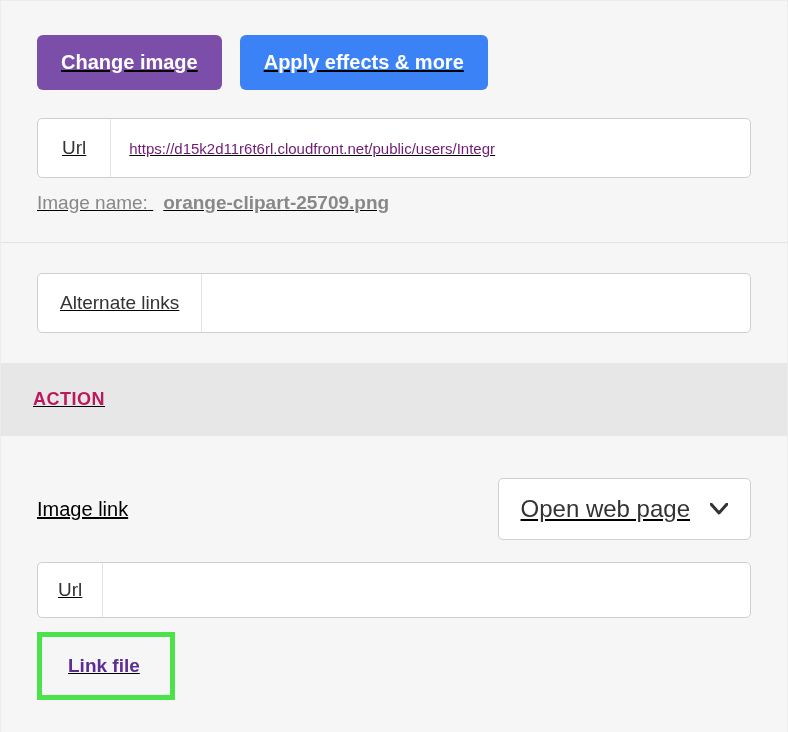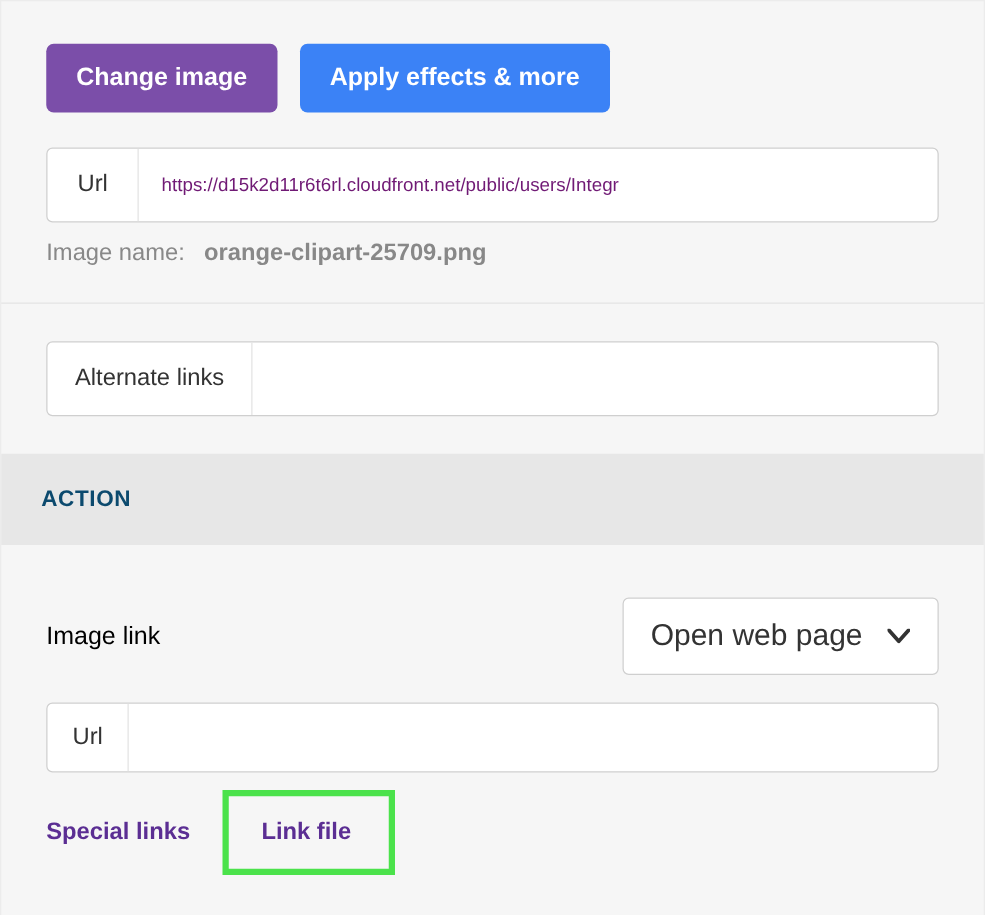--- a/index.html
+++ b/index.html
@@ -10,20 +10,21 @@
       height: 732px;
       overflow: hidden;
     }
     .panel {
       background: #f6f6f6;
       width: 100%;
       height: 100%;
       border-left: 1px solid #ececec;
       border-right: 1px solid #ececec;
       border-top: 1px solid #ececec;
+      text-decoration: underline;
     }
     .section-top {
       padding: 34px 36px 28px 36px;
     }
     .btn-row {
       display: flex;
       gap: 18px;
       margin-bottom: 28px;
     }
     .btn {
@@ -97,21 +98,21 @@
       background: transparent;
       outline: none;
     }
     .section-action-header {
       background: #e7e7e7;
       padding: 26px 32px;
     }
     .section-action-header h3 {
       font-size: 18px;
       font-weight: 700;
-      color: #0c4a6e;
+      color: #be185d;
       letter-spacing: 0.5px;
     }
     .section-action {
       padding: 42px 36px 28px 36px;
     }
     .link-row {
       display: flex;
       justify-content: space-between;
       align-items: center;
       margin-bottom: 22px;
@@ -231,20 +232,19 @@
         </span>
       </div>
     </div>
 
     <div class="linkurl-group">
       <div class="linkurl-label">Url</div>
       <input class="linkurl-input" type="text" value="" style="">
     </div>
 
     <div class="special-row">
-      <span class="special-link">Special links</span>
       <span class="link-file-box">
         <span class="link-file">Link file</span>
       </span>
     </div>
   </div>
 
 </div>
 
 </body></html>

